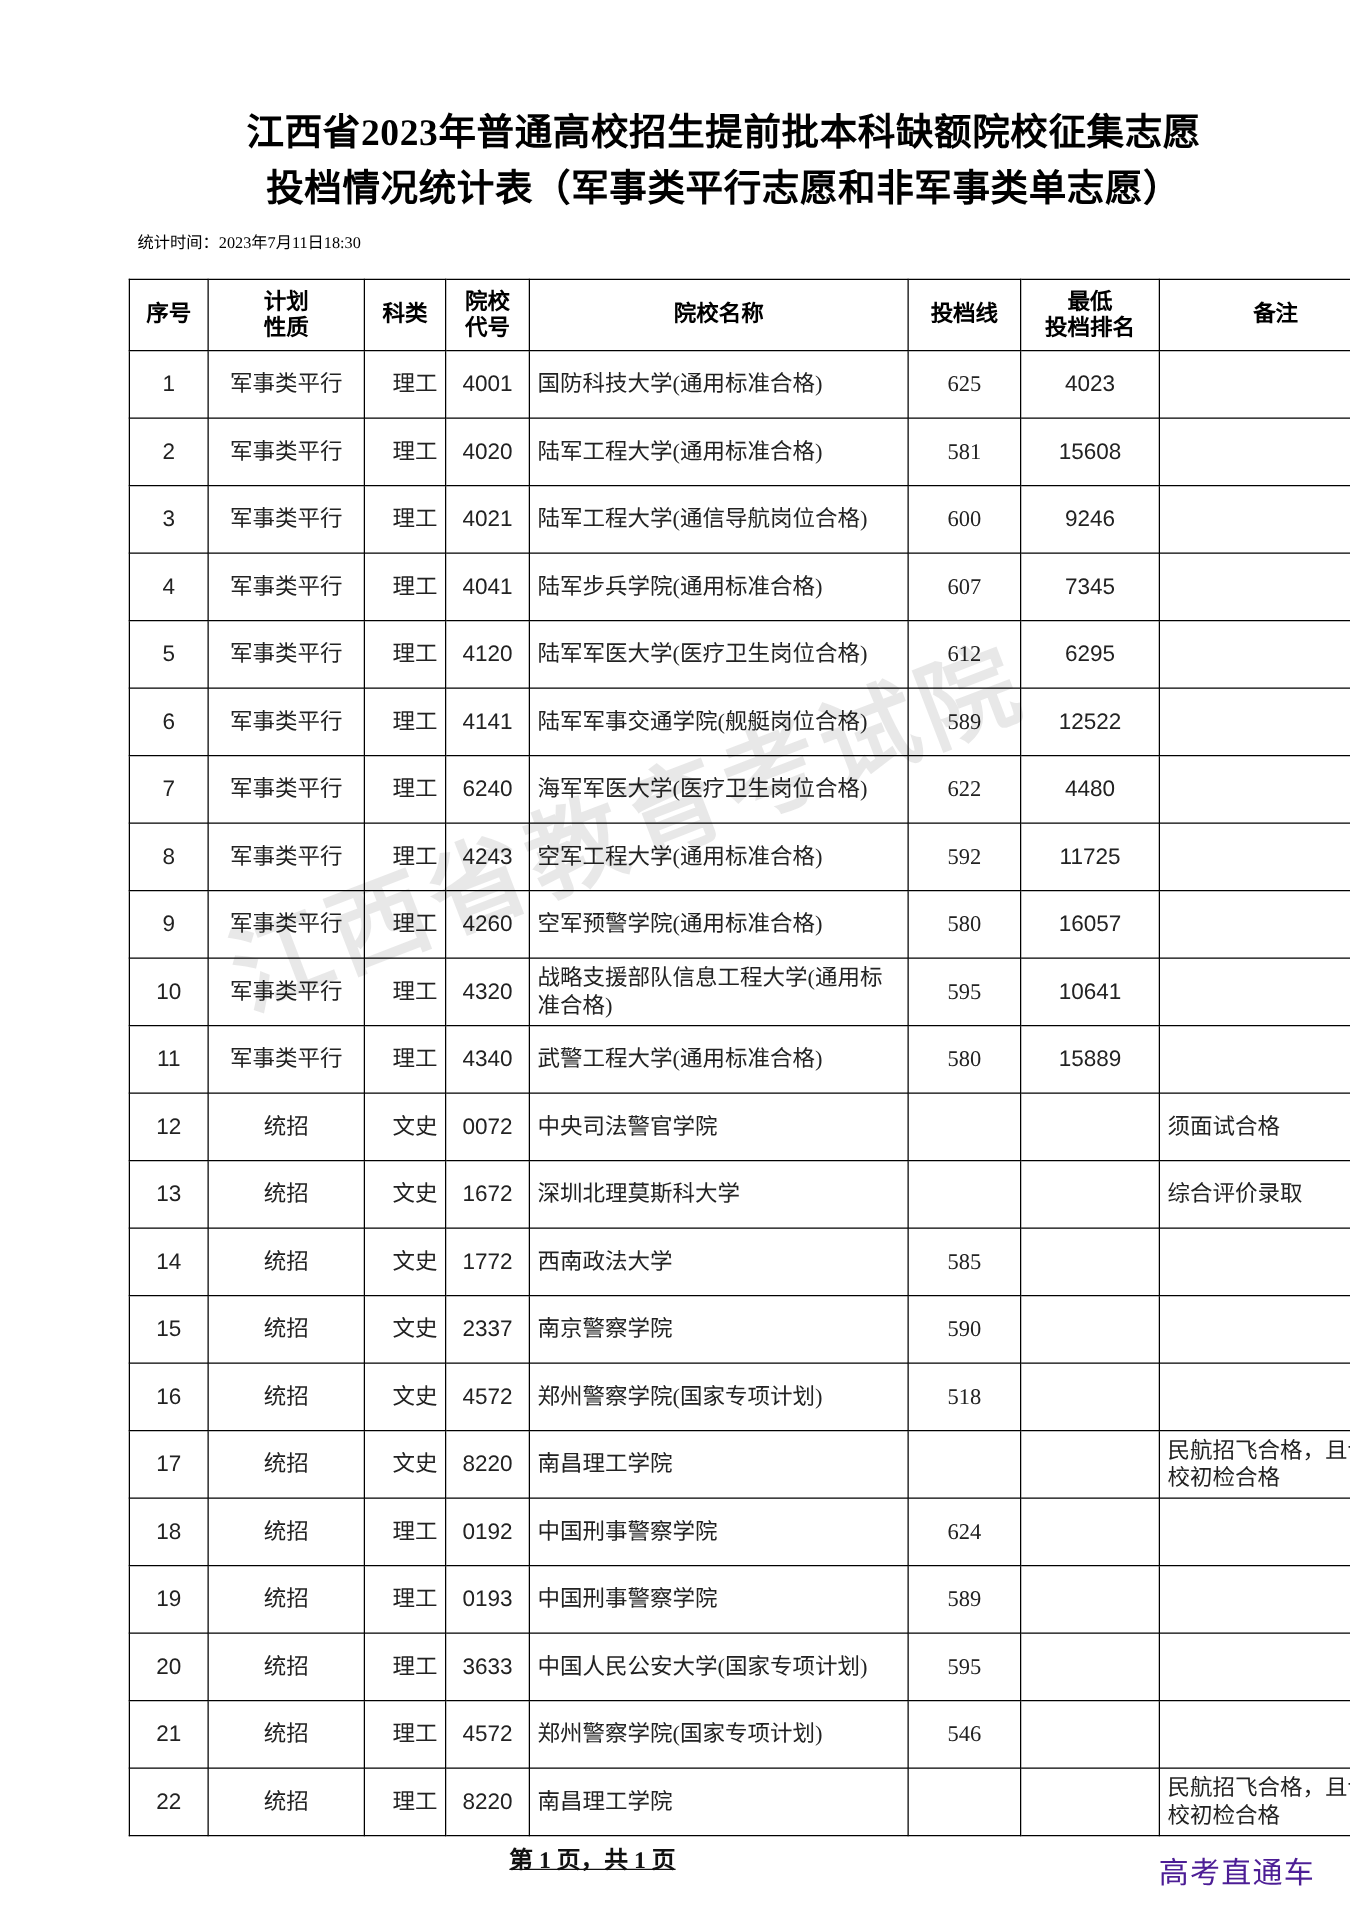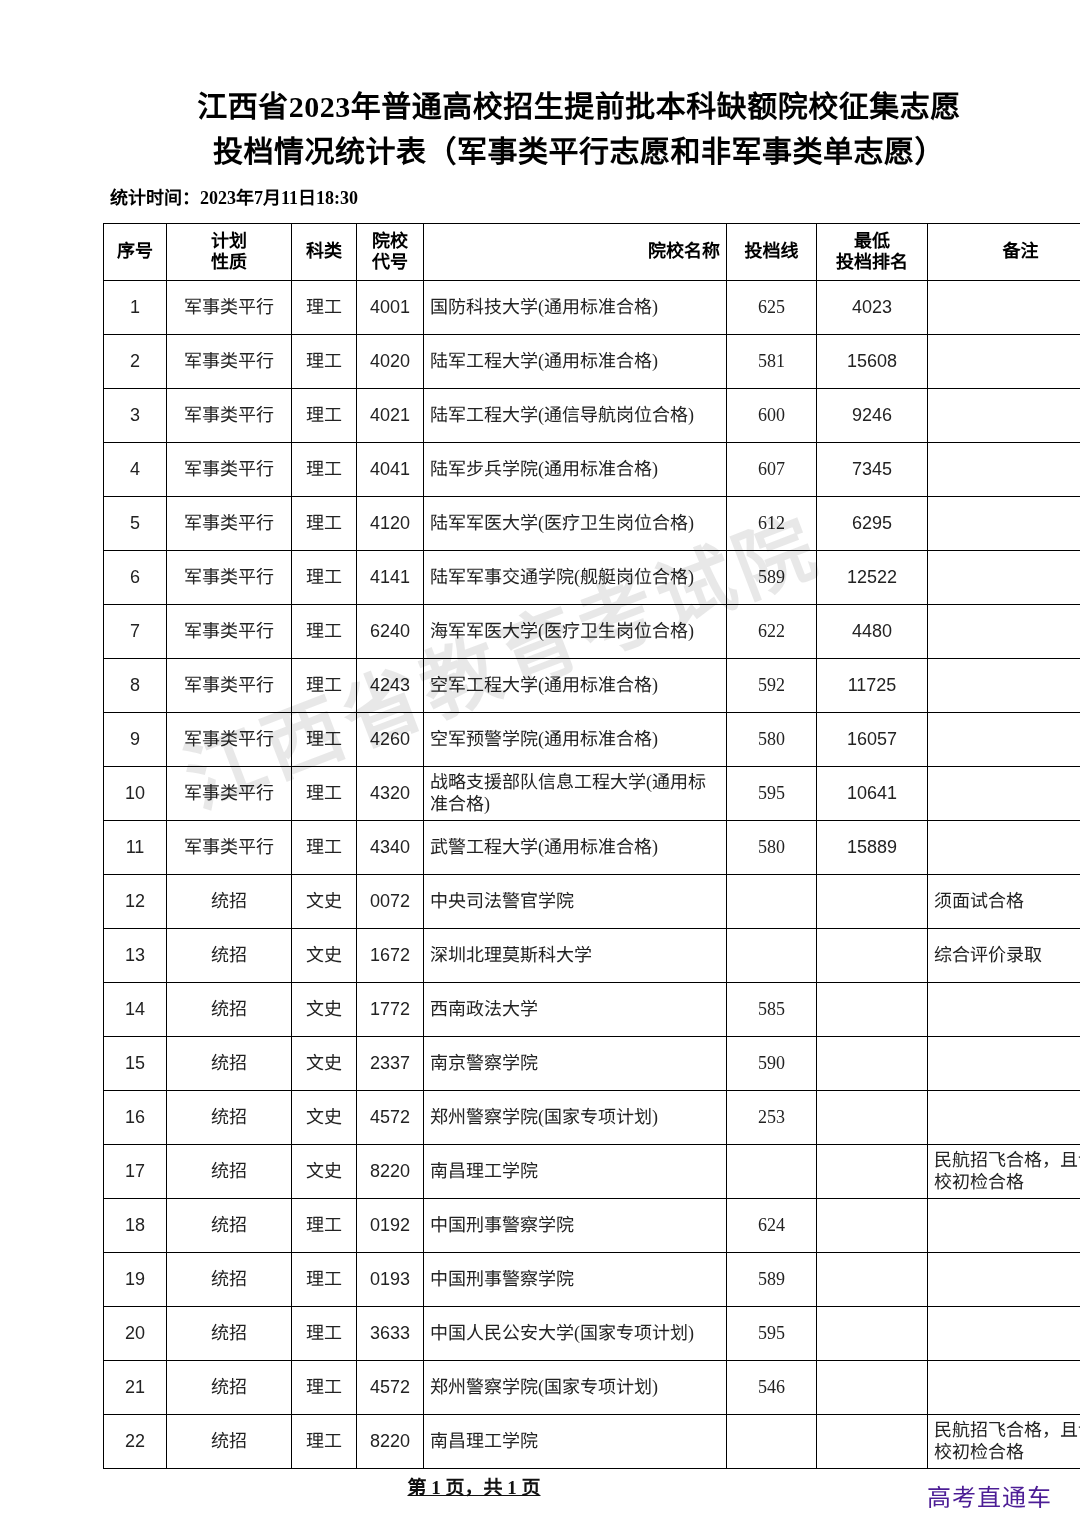--- a/index.html
+++ b/index.html
@@ -70,22 +70,22 @@
     font-weight: 700;
     line-height: 45px;
     letter-spacing: 0.5px;
     color: #000;
   }
 
   .stat-time {
     position: absolute;
     left: 110px;
     top: 183px;
-    font-size: 18px;
-    font-weight: 700;
+    font-size: 13px;
+    font-weight: 400;
     letter-spacing: 0px;
     z-index: 2;
   }
 
   
   .table-wrap {
     position: absolute;
     left: 103px;
     top: 223px;
     width: 906px;
@@ -113,21 +113,21 @@
     text-align: center;
     height: 56px;
     font-size: 18px;
     line-height: 1.18;
   }
   table.stat tbody td {
     height: 53px;
   }
   .c-seq   { width: 50px;  text-align: center; font-family: "Liberation Sans","DejaVu Sans",sans-serif; font-size: 18px; }
   .c-plan  { width: 112px; text-align: center; }
-  .c-cat   { width: 52px;  text-align: center; }
+  .c-cat   { width: 52px;  text-align: right; }
   .c-code  { width: 54px;  text-align: center; font-family: "Liberation Sans","DejaVu Sans",sans-serif; font-weight: 700; font-size: 18px; }
   .c-name  { width: 290px; text-align: left; padding-left: 8px; }
   .c-line  { width: 77px;  text-align: center; font-family: Liberation Serif, serif; font-weight: 700; font-size: 18px; }
   .c-rank  { width: 98px;  text-align: center; font-family: "Liberation Sans","DejaVu Sans",sans-serif; font-weight: 700; font-size: 18px; }
   .c-note  { width: 173px; text-align: left; padding-left: 8px; font-size: 17px; }
 
   th .hdr2 { display: block; }
 
   
   .footer {
@@ -164,21 +164,21 @@
           <th class="c-seq">序号</th>
           <th class="c-plan">
             <span class="hdr2">计划</span>
             <span class="hdr2">性质</span>
           </th>
           <th class="c-cat">科类</th>
           <th class="c-code">
             <span class="hdr2">院校</span>
             <span class="hdr2">代号</span>
           </th>
-          <th class="c-name" style="text-align:right">院校名称</th>
+          <th class="c-name" style="text-align:center">院校名称</th>
           <th class="c-line">投档线</th>
           <th class="c-rank">
             <span class="hdr2">最低</span>
             <span class="hdr2">投档排名</span>
           </th>
           <th class="c-note" style="text-align:center">备注</th>
         </tr>
       </thead>
       <tbody id="table-body">
           <tr>
@@ -330,21 +330,21 @@
             <td class="c-line">590</td>
             <td class="c-rank"></td>
             <td class="c-note"></td>
           </tr>
           <tr>
             <td class="c-seq">16</td>
             <td class="c-plan">统招</td>
             <td class="c-cat">文史</td>
             <td class="c-code">4572</td>
             <td class="c-name">郑州警察学院(国家专项计划)</td>
-            <td class="c-line">253</td>
+            <td class="c-line">518</td>
             <td class="c-rank"></td>
             <td class="c-note"></td>
           </tr>
           <tr>
             <td class="c-seq">17</td>
             <td class="c-plan">统招</td>
             <td class="c-cat">文史</td>
             <td class="c-code">8220</td>
             <td class="c-name">南昌理工学院</td>
             <td class="c-line"></td>

